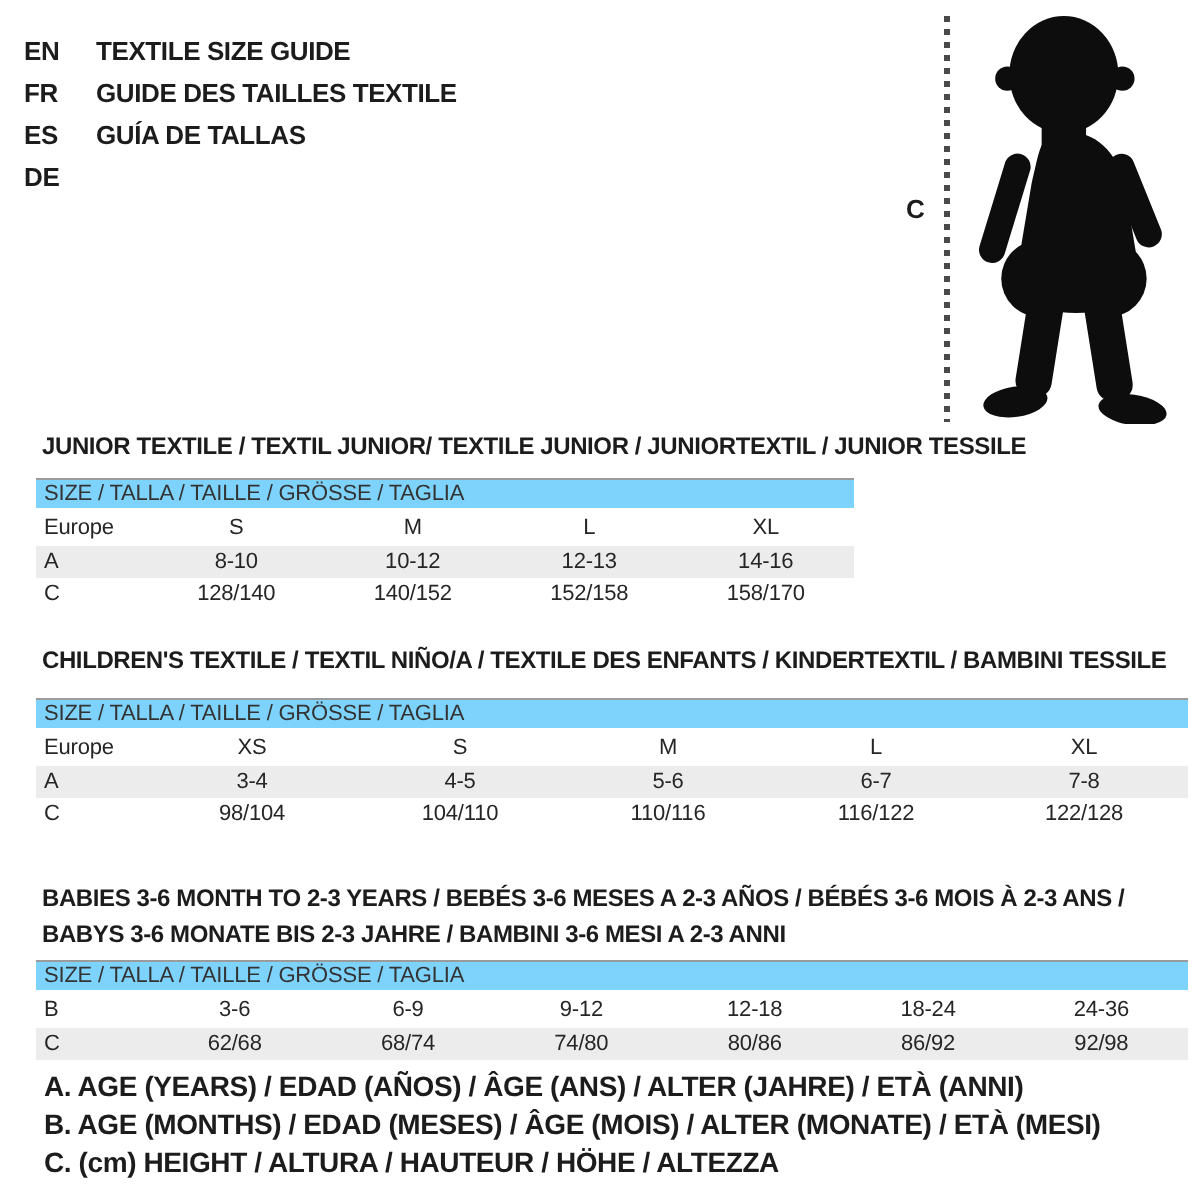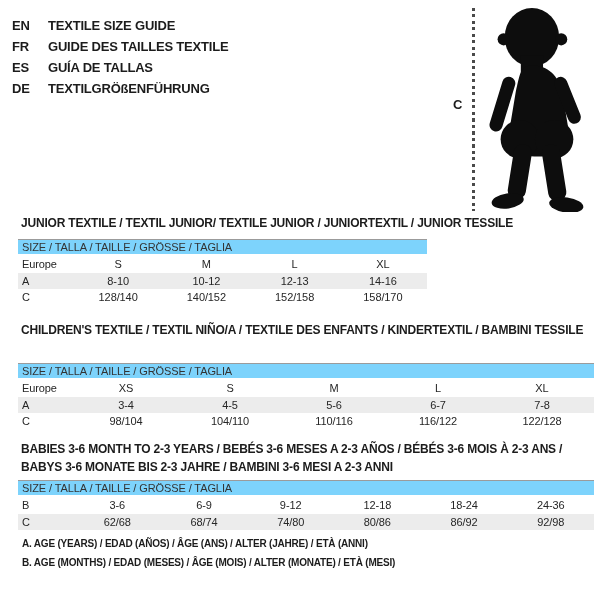--- a/index.html
+++ b/index.html
@@ -20,35 +20,35 @@
     position:absolute;left:32px;top:8px;width:3px;height:203px;
     background:repeating-linear-gradient(to bottom,#4a4a4a 0 3px,transparent 3px 6.5px);
   }
   #baby-svg{position:absolute;left:41px;top:5px;}
   
   .section{position:absolute;left:18px;width:576px;}
   #section-1{top:217px;}
   #section-2{top:324px;}
   #section-3{top:440px;}
   .tbl-title{padding-left:3px;font-size:12px;font-weight:bold;letter-spacing:-0.2px;line-height:13px;margin-bottom:9px;}
-  #section-2 .tbl-title{margin-bottom:26px;}
+  #section-2 .tbl-title{margin-bottom:12px;}
   #section-3 .tbl-title{line-height:18px;margin-bottom:4px;}
   .tbl{width:576px;}
   .tbl.narrow{width:409px;}
   .size-bar{
     height:14px;line-height:14px;background:#7dd3fc;border-top:1px solid #9b9b9b;
     padding-left:4px;font-size:11px;color:#333333;margin-bottom:2px;letter-spacing:-0.1px;
   }
   .trow{display:flex;align-items:center;height:16.5px;font-size:11px;color:#262626;letter-spacing:-0.1px;}
   .trow.shaded{background:#ececec;}
   .tlabel{flex:0 0 52px;padding-left:4px;}
   .tcell{flex:1 1 0;text-align:center;}
   
   #footnotes{position:absolute;left:22px;top:534px;}
-  .note{font-size:10px;font-weight:bold;line-height:19px;letter-spacing:-0.2px;white-space:nowrap;}
+  .note{font-size:14px;font-weight:bold;line-height:19px;letter-spacing:-0.2px;white-space:nowrap;}
 </style>
 </head>
 <body>
 
 <div id="page">
 
   <div id="lang-block">
       <div class="lang-row">
         <span class="lang-code">EN</span>
         <span class="lang-label">TEXTILE SIZE GUIDE</span>
@@ -56,21 +56,20 @@
       <div class="lang-row">
         <span class="lang-code">FR</span>
         <span class="lang-label">GUIDE DES TAILLES TEXTILE</span>
       </div>
       <div class="lang-row">
         <span class="lang-code">ES</span>
         <span class="lang-label">GUÍA DE TALLAS</span>
       </div>
       <div class="lang-row">
         <span class="lang-code">DE</span>
-        <span class="lang-label">TEXTILGRÖßENFÜHRUNG</span>
       </div>
     </div>
 
   <div id="figure">
     <span id="height-marker">C</span>
     <div id="dash-line"></div>
     <svg id="baby-svg" width="117" height="207" viewBox="0 0 115 205" aria-hidden="true">
       <g fill="#0d0d0d">
 
         <ellipse cx="50" cy="32" rx="27" ry="29"></ellipse>
@@ -182,15 +181,16 @@
           <span class="tcell">80/86</span>
           <span class="tcell">86/92</span>
           <span class="tcell">92/98</span>
         </div>
       </div>
   </div>
 
   <div id="footnotes">
       <div class="note">A. AGE (YEARS) / EDAD (AÑOS) / ÂGE (ANS) / ALTER (JAHRE) / ETÀ (ANNI)</div>
       <div class="note">B. AGE (MONTHS) / EDAD (MESES) / ÂGE (MOIS) / ALTER (MONATE) / ETÀ (MESI)</div>
+      <div class="note">C. (cm) HEIGHT / ALTURA / HAUTEUR / HÖHE / ALTEZZA</div>
     </div>
 
 </div>
 
 </body></html>

